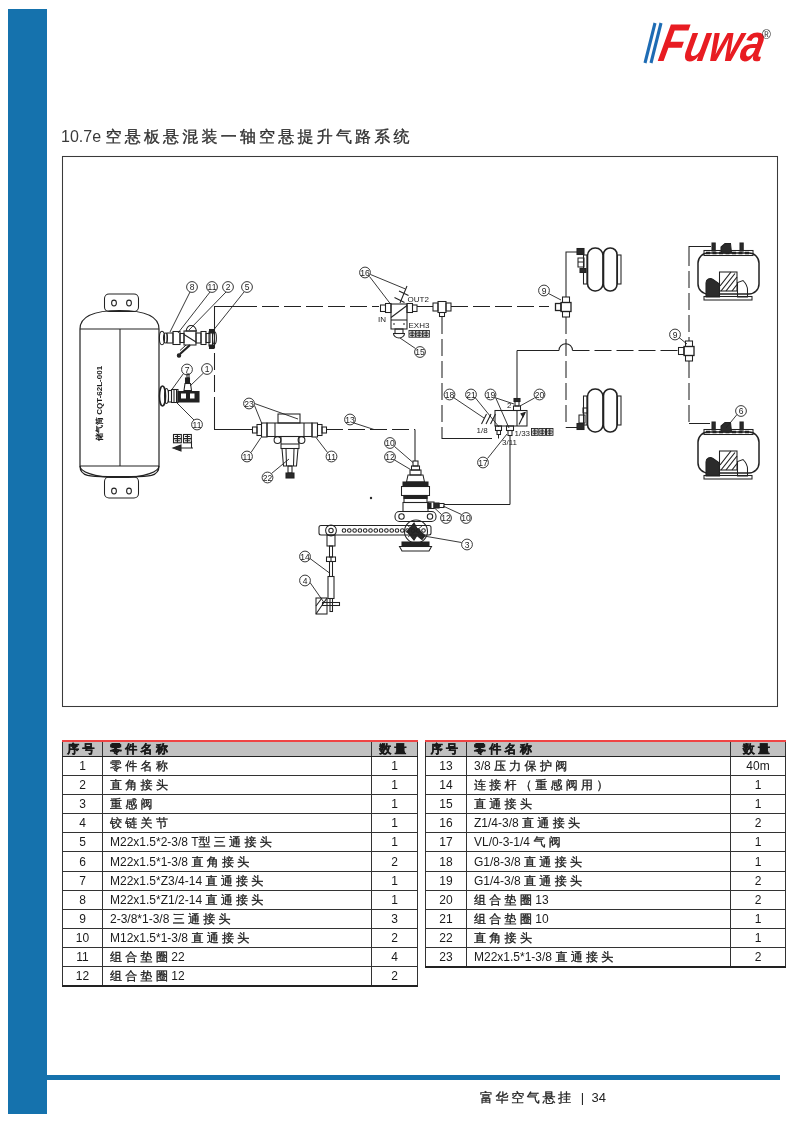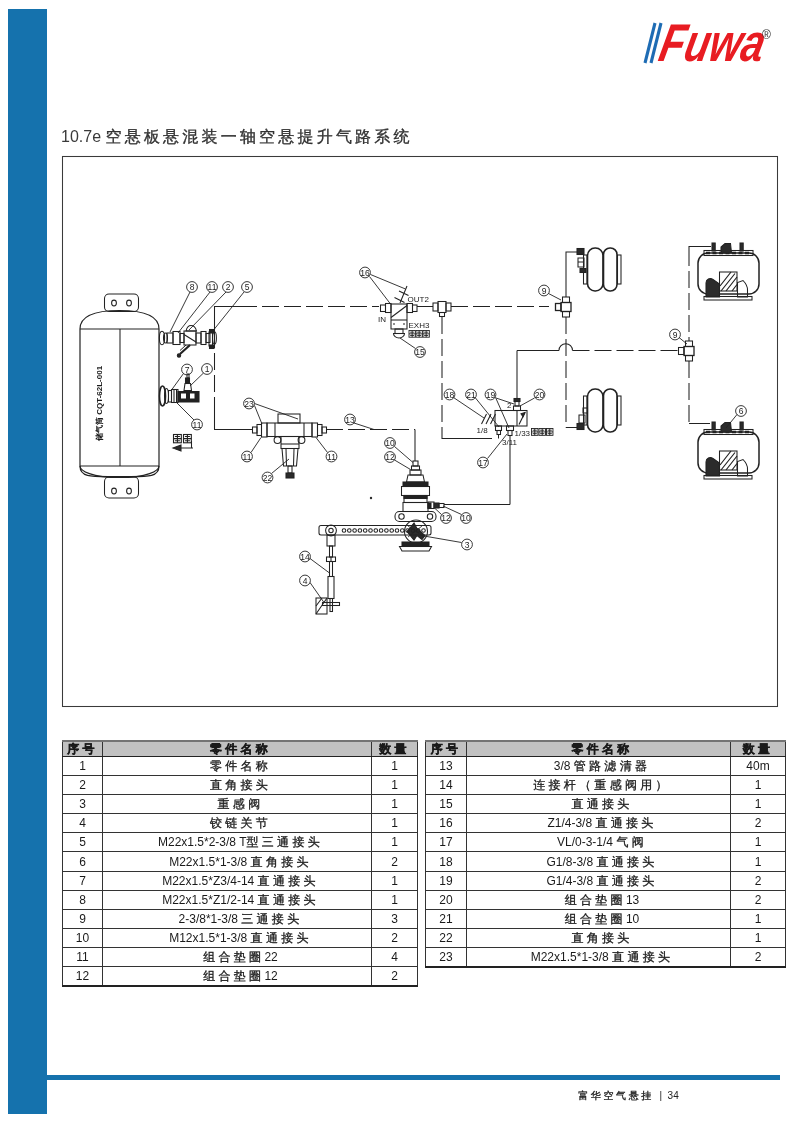--- a/index.html
+++ b/index.html
@@ -5,27 +5,27 @@
   html,body{margin:0;padding:0;background:#fff;}
   body{width:794px;height:1123px;position:relative;overflow:hidden;
        font-family:"Liberation Sans",sans-serif;}
   .bar{position:absolute;left:8px;top:9px;width:39px;height:1105px;background:#1572ad;}
   .title{position:absolute;left:61px;top:127px;font-size:16px;color:#3a3a3a;}
   .cj{letter-spacing:2.6px;-webkit-text-stroke:0.3px #1a1a1a;}
   .tbl .cj{letter-spacing:3.3px;}
   .title .cj{letter-spacing:3.2px;}
   .logo{position:absolute;left:640px;top:10px;width:150px;height:60px;}
   .footline{position:absolute;left:47px;top:1075px;width:733px;height:5px;background:#1572ad;}
-  .foot{position:absolute;left:480px;top:1089px;width:297px;text-align:center;font-size:10px;color:#222;}
+  .foot{position:absolute;left:480px;top:1089px;width:297px;text-align:left;font-size:13px;color:#222;}
   
   .tbl{position:absolute;border-collapse:collapse;table-layout:fixed;font-size:12px;color:#1a1a1a;}
   .tbl td{border:1px solid #333;height:18.1px;padding:0;line-height:18px;overflow:hidden;white-space:nowrap;}
-  .tbl .hd td{background:#c1c1c1;font-weight:bold;height:14px;line-height:14px;border-top:2px solid #737373;border-bottom:1.5px solid #222;}
+  .tbl .hd td{background:#c1c1c1;font-weight:bold;height:14px;line-height:14px;border-top:2px solid #ef4444;border-bottom:1.5px solid #222;}
   .tbl td.c1{text-align:center;}
-  .tbl td.c2{padding-left:7px;text-align:center;}
+  .tbl td.c2{padding-left:7px;}
   .tbl td.c3{text-align:center;}
   .tbl tr:last-child td{border-bottom:2px solid #222;}
   #tL{left:62px;top:740px;width:349px;}
   #tL td.c1{width:39px}#tL td.c2{width:261px}#tL td.c3{width:45px}
   #tR{left:425px;top:740px;width:354px;}
   #tR td.c1{width:40px}#tR td.c2{width:256px}#tR td.c3{width:54px}
 </style>
 </head>
 <body>
 <div class="bar"></div>
@@ -480,21 +480,21 @@
 
 <table class="tbl" id="tR">
 <tbody>
       <tr class="hd">
         <td class="c1"><span class="cj">序号</span></td>
         <td class="c2"><span class="cj">零件名称</span></td>
         <td class="c3"><span class="cj">数量</span></td>
       </tr>
 <tr>
         <td class="c1">13</td>
-        <td class="c2">3/8 <span class="cj">管路滤清器</span></td>
+        <td class="c2">3/8 <span class="cj">压力保护阀</span></td>
         <td class="c3">40m</td>
       </tr>
 <tr>
         <td class="c1">14</td>
         <td class="c2"><span class="cj">连接杆（重感阀用）</span></td>
         <td class="c3">1</td>
       </tr>
 <tr>
         <td class="c1">15</td>
         <td class="c2"><span class="cj">直通接头</span></td>

